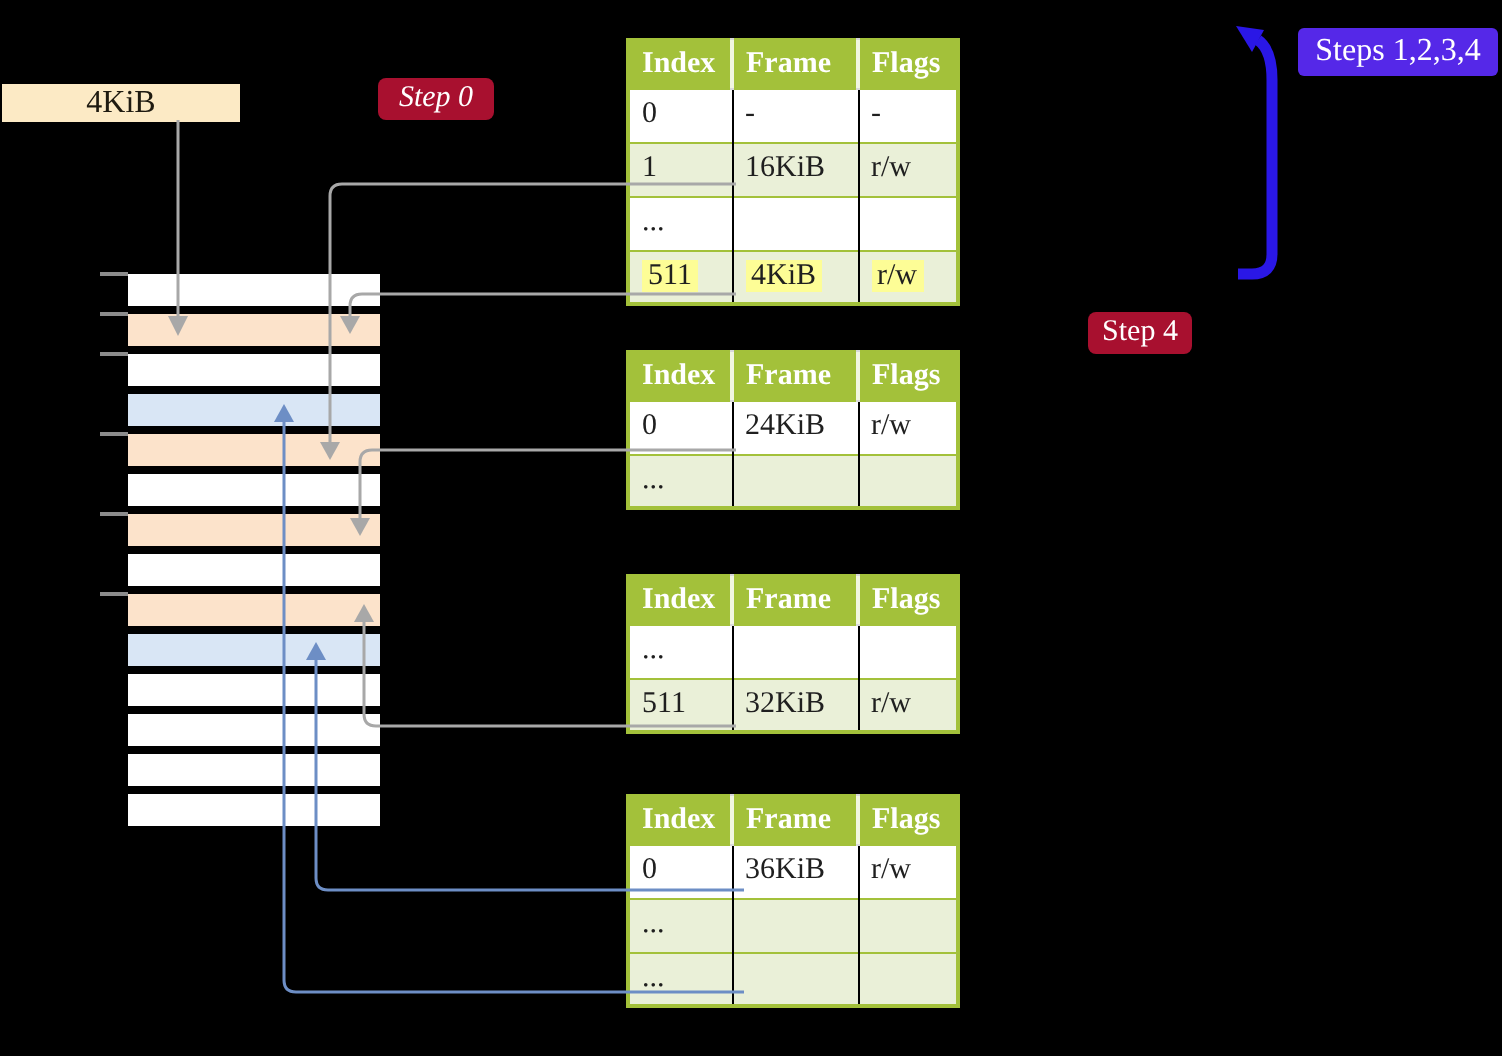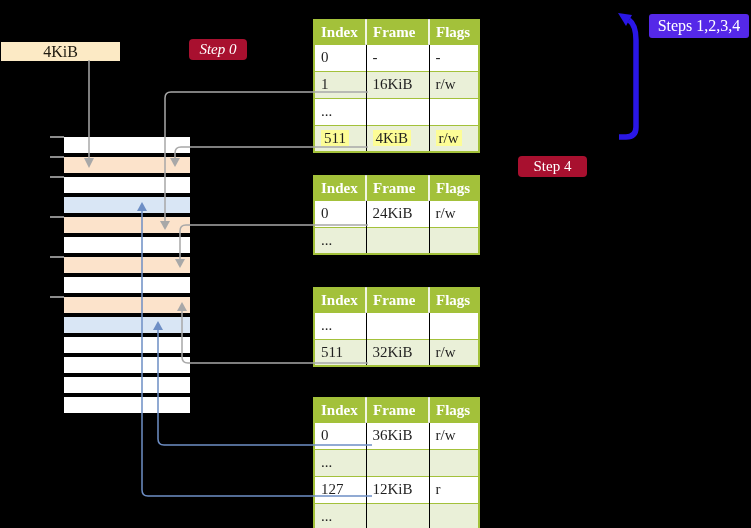--- a/index.html
+++ b/index.html
@@ -21,21 +21,21 @@
   
   .badge {
     position:absolute; border-radius:4px; color:#fff; font-size:15px;
     display:flex; align-items:center; justify-content:center; line-height:1;
   }
   .badge-red  { background:var(--badge-red); }
   .badge-blue { background:var(--badge-blue); border-radius:3px; font-size:16px; }
   #badge-step0    { left:189px; top:39px;  width:58px;  height:21px;font-style:italic; }
   #badge-steps123 { left:509px; top:17px;  width:92px;  height:21px; }
   #badge-steps1234{ left:649px; top:14px;  width:100px; height:24px; }
-  #badge-step4    { left:518px; top:156px; width:69px;  height:21px; }
+  #badge-step4    { left:544px; top:156px; width:52px;  height:21px; }
 
   
   #memory-stack { left:64px; top:137px; width:126px; }
   .mem-row { width:126px; height:16px; margin-bottom:4px; }
   .mem-white { background:#ffffff; }
   .mem-peach { background:var(--stack-peach); }
   .mem-blue  { background:var(--stack-blue); }
   .tick { position:absolute; left:50px; width:14px; height:2px; background:var(--tick-gray); }
 
   
@@ -213,25 +213,20 @@
       <tr>
         <td>0</td>
         <td>36KiB</td>
         <td>r/w</td>
       </tr>
       <tr class="shade">
         <td>...</td>
         <td></td>
         <td></td>
       </tr>
-      <tr>
-        <td>127</td>
-        <td>12KiB</td>
-        <td>r</td>
-      </tr>
       <tr class="shade">
         <td>...</td>
         <td></td>
         <td></td>
       </tr>
     </tbody>
   </table>
 
   <svg id="wires" width="751" height="528" viewBox="0 0 751 528">
 

